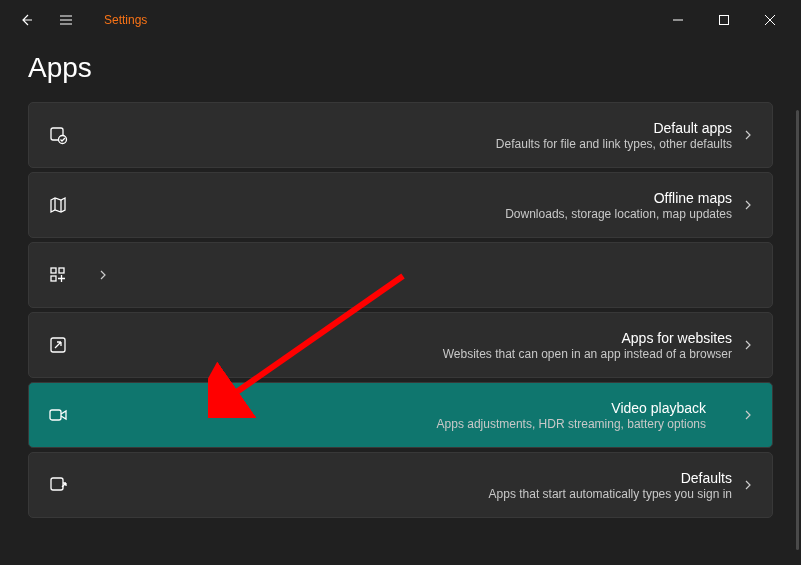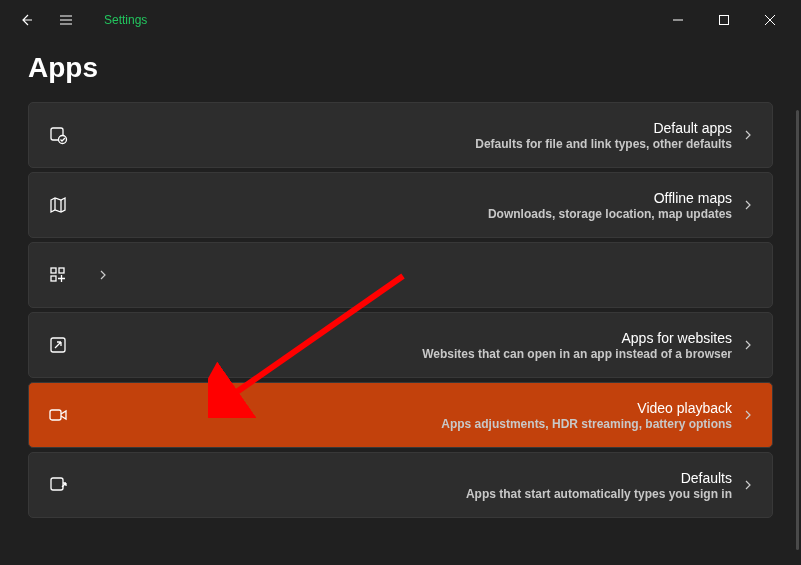--- a/index.html
+++ b/index.html
@@ -32,60 +32,61 @@
       height: 36px;
       display: flex;
       align-items: center;
       justify-content: center;
       cursor: pointer;
       border-radius: 4px;
     }
     .title-label {
       font-size: 12px;
       margin-left: 16px;
-      color: #22c55e;
+      color: #f97316;
     }
     .titlebar-right {
       margin-left: auto;
       display: flex;
     }
     .win-btn {
       width: 46px;
       height: 32px;
       display: flex;
       align-items: center;
       justify-content: center;
       cursor: pointer;
     }
     .page-header {
       padding: 12px 28px 18px 28px;
     }
     .page-title {
       font-size: 28px;
-      font-weight: 700;
+      font-weight: 400;
     }
     .list {
       padding: 0 28px;
       display: flex;
       flex-direction: column;
       gap: 4px;
     }
     .list-item {
       background: #2d2d2d;
       border: 1px solid #383838;
       border-radius: 5px;
       display: flex;
       align-items: center;
       padding: 14px 18px;
       cursor: pointer;
       min-height: 66px;
       text-align: right;
     }
     .list-item.highlighted {
-      background: #c2410c;
+      background: #0f766e;
+      gap: 26px;
     }
     .item-icon {
       width: 22px;
       height: 22px;
       display: flex;
       align-items: center;
       justify-content: center;
       margin-right: 18px;
       flex-shrink: 0;
     }
@@ -96,21 +97,21 @@
       gap: 1px;
     }
     .item-title {
       font-size: 14px;
       font-weight: 400;
       color: #ffffff;
     }
     .item-subtitle {
       font-size: 12px;
       color: #c8c8c8;
-      font-weight: 700;
+      font-weight: 400;
     }
     .chevron {
       flex-shrink: 0;
       margin-left: 10px;
     }
     svg {
       display: block;
     }
     .arrow-annotation {
       position: absolute;

